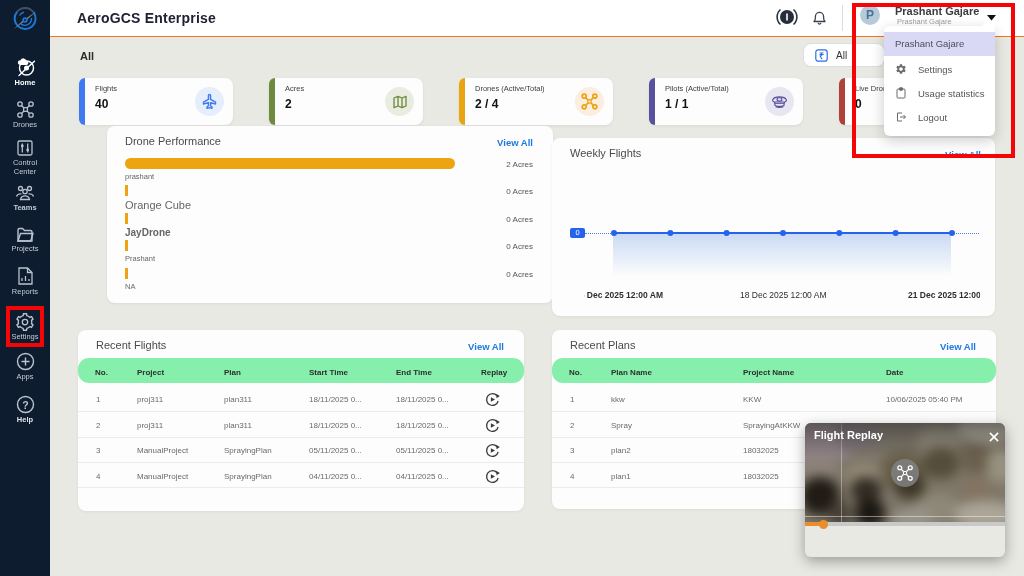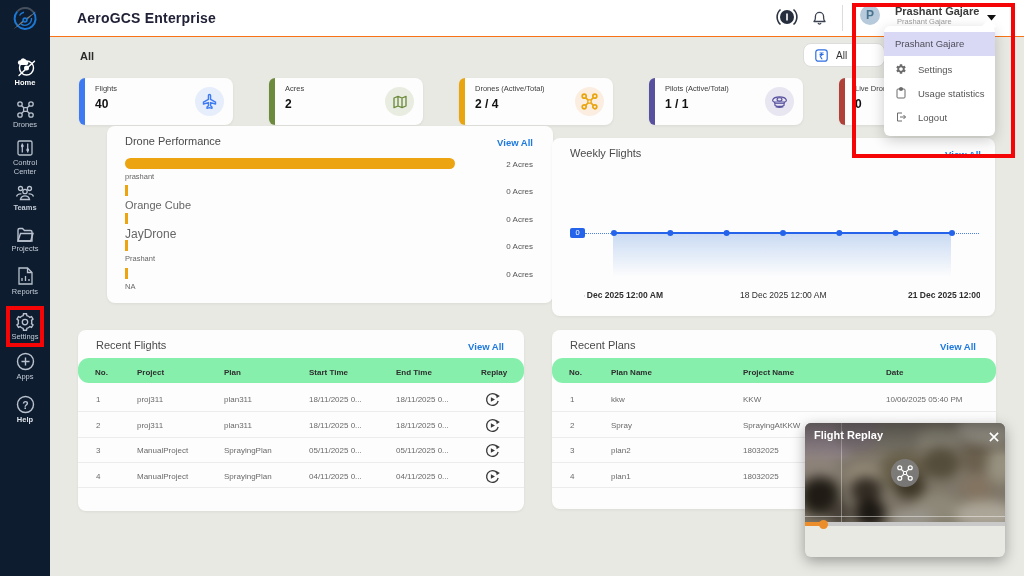--- a/index.html
+++ b/index.html
@@ -256,21 +256,21 @@
 
   <div class="abs" style="left:18px;top:32px;width:330px;height:11px;border-radius:6px;background:#eda411;"></div>
   <div class="abs" style="left:18px;top:46px;font-size:7.5px;color:#666;">prashant</div>
   <div class="abs" style="left:368px;top:34px;width:58px;text-align:right;font-size:8px;color:#555;">2 Acres</div>
 
   <div class="abs" style="left:18px;top:59px;width:2.5px;height:11px;background:#eda411;"></div>
   <div class="abs" style="left:18px;top:73px;font-size:11px;color:#666;">Orange Cube</div>
   <div class="abs" style="left:368px;top:61px;width:58px;text-align:right;font-size:8px;color:#555;">0 Acres</div>
 
   <div class="abs" style="left:18px;top:87px;width:2.5px;height:11px;background:#eda411;"></div>
-  <div class="abs" style="left:18px;top:101px;font-size:12px;color:#666;">JayDrone</div>
+  <div class="abs" style="left:18px;top:101px;font-size:10px;color:#666;font-weight:bold;">JayDrone</div>
   <div class="abs" style="left:368px;top:89px;width:58px;text-align:right;font-size:8px;color:#555;">0 Acres</div>
 
   <div class="abs" style="left:18px;top:114px;width:2.5px;height:11px;background:#eda411;"></div>
   <div class="abs" style="left:18px;top:128px;font-size:7.5px;color:#666;">Prashant</div>
   <div class="abs" style="left:368px;top:116px;width:58px;text-align:right;font-size:8px;color:#555;">0 Acres</div>
 
   <div class="abs" style="left:18px;top:142px;width:2.5px;height:11px;background:#eda411;"></div>
   <div class="abs" style="left:18px;top:156px;font-size:7.5px;color:#666;">NA</div>
   <div class="abs" style="left:368px;top:144px;width:58px;text-align:right;font-size:8px;color:#555;">0 Acres</div>
 </div>

